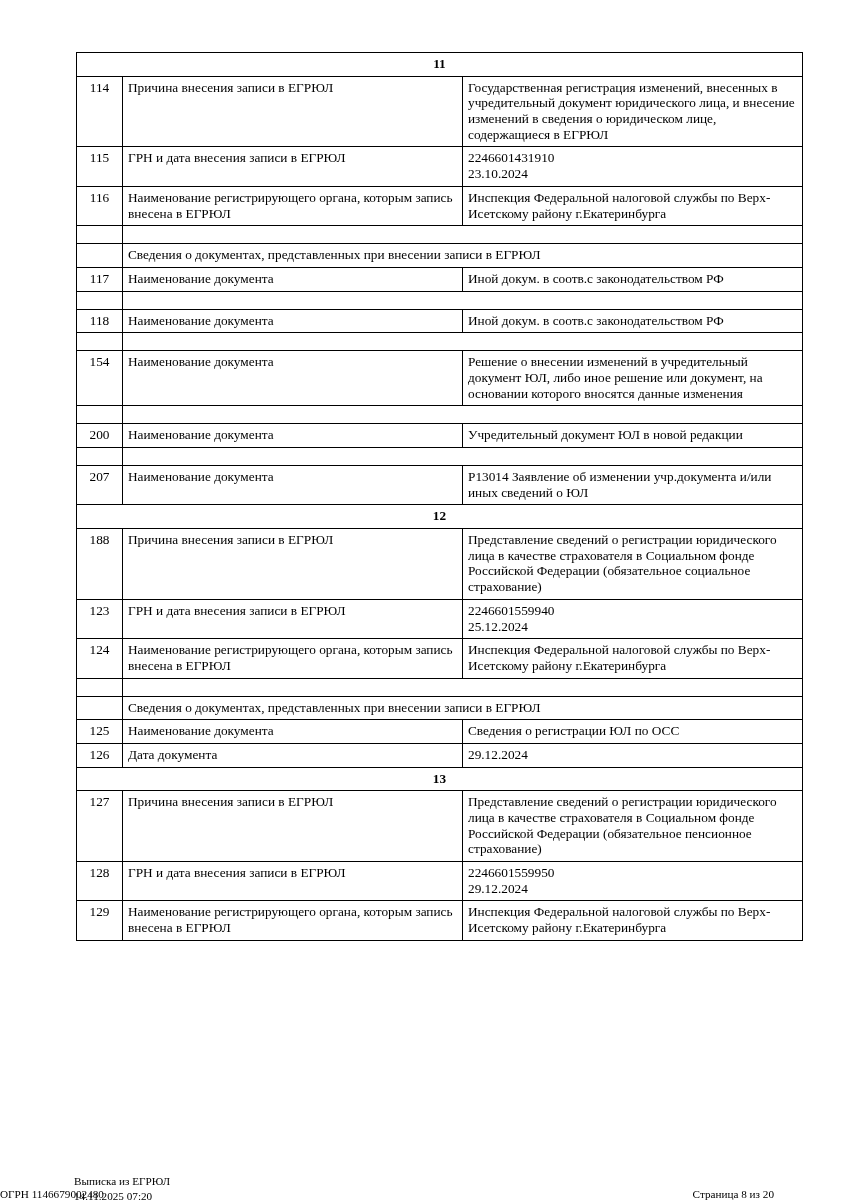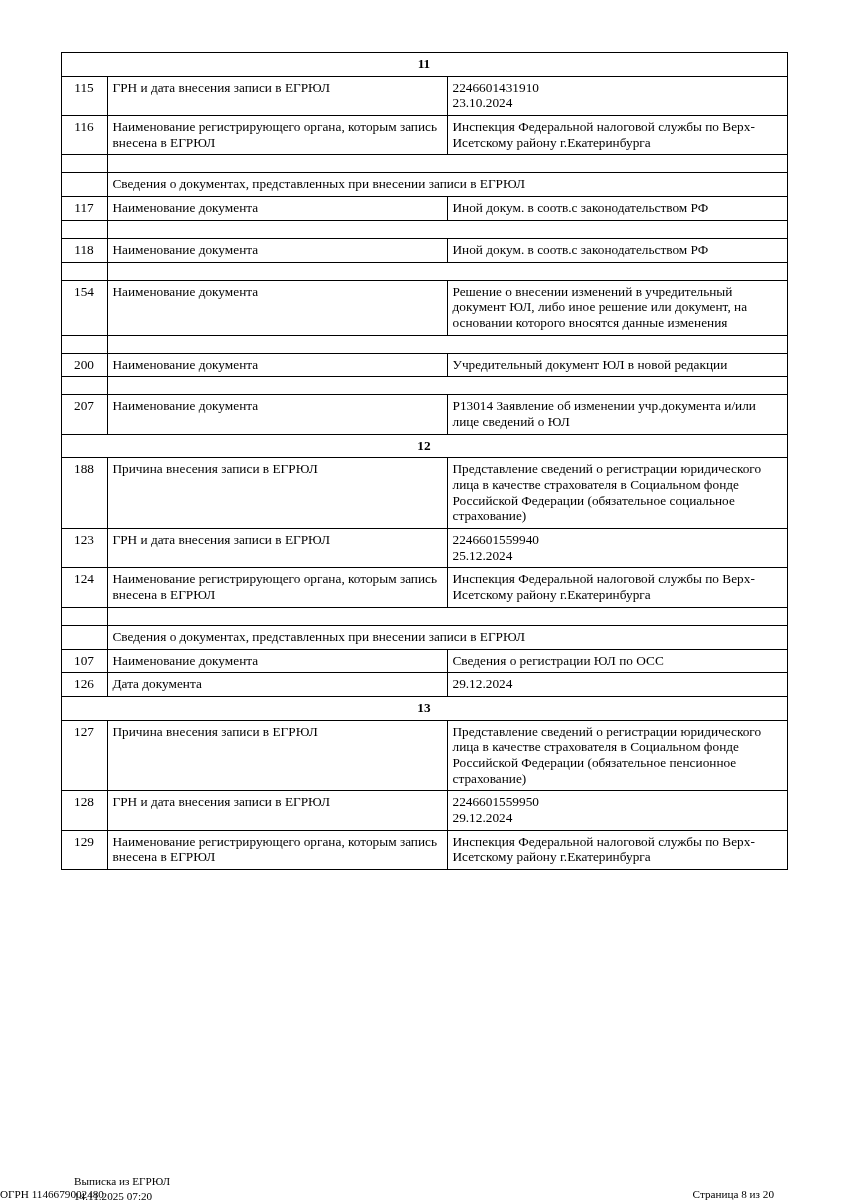--- a/index.html
+++ b/index.html
@@ -12,21 +12,21 @@
     height: 1200px;
     font-family: "Liberation Serif", serif;
     color: #000000;
     position: relative;
   }
   .page {
     position: relative;
     width: 848px;
     height: 1200px;
     box-sizing: border-box;
-    padding: 52px 60px 0 60px;
+    padding: 52px 60px 0 76px;
   }
   table.doc {
     width: 726px;
     margin: 0 auto;
     border-collapse: collapse;
     table-layout: fixed;
     font-size: 13.3px;
     line-height: 1.18;
   }
   table.doc td {
@@ -95,20 +95,25 @@
     <colgroup>
       <col class="c-num">
       <col class="c-label">
       <col class="c-value">
     </colgroup>
     <tbody id="table-body">
         <tr>
           <td class="section" colspan="3">11</td>
         </tr>
         <tr>
+          <td class="num">114</td>
+          <td class="nowrapish">Причина внесения записи в ЕГРЮЛ</td>
+          <td class="nowrapish">Государственная регистрация изменений, внесенных в учредительный документ юридического лица, и внесение изменений в сведения о юридическом лице, содержащиеся в ЕГРЮЛ</td>
+        </tr>
+        <tr>
           <td class="num">115</td>
           <td class="nowrapish">ГРН и дата внесения записи в ЕГРЮЛ</td>
           <td class="nowrapish">2246601431910
 23.10.2024</td>
         </tr>
         <tr>
           <td class="num">116</td>
           <td class="nowrapish">Наименование регистрирующего органа, которым запись внесена в ЕГРЮЛ</td>
           <td class="nowrapish">Инспекция Федеральной налоговой службы по Верх-Исетскому району г.Екатеринбурга</td>
         </tr>
@@ -152,21 +157,21 @@
           <td class="nowrapish">Наименование документа</td>
           <td class="nowrapish">Учредительный документ ЮЛ в новой редакции</td>
         </tr>
         <tr>
           <td class="spacer"></td>
           <td class="spacer" colspan="2"></td>
         </tr>
         <tr>
           <td class="num">207</td>
           <td class="nowrapish">Наименование документа</td>
-          <td class="nowrapish">Р13014 Заявление об изменении учр.документа и/или лице сведений о ЮЛ</td>
+          <td class="nowrapish">Р13014 Заявление об изменении учр.документа и/или иных сведений о ЮЛ</td>
         </tr>
         <tr>
           <td class="section" colspan="3">12</td>
         </tr>
         <tr>
           <td class="num">188</td>
           <td class="nowrapish">Причина внесения записи в ЕГРЮЛ</td>
           <td class="nowrapish">Представление сведений о регистрации юридического лица в качестве страхователя в Социальном фонде Российской Федерации (обязательное социальное страхование)</td>
         </tr>
         <tr>
@@ -182,21 +187,21 @@
         </tr>
         <tr>
           <td class="spacer"></td>
           <td class="spacer" colspan="2"></td>
         </tr>
         <tr>
           <td class="num">&nbsp;</td>
           <td class="wide" colspan="2">Сведения о документах, представленных при внесении записи в ЕГРЮЛ</td>
         </tr>
         <tr>
-          <td class="num">107</td>
+          <td class="num">125</td>
           <td class="nowrapish">Наименование документа</td>
           <td class="nowrapish">Сведения о регистрации ЮЛ по ОСС</td>
         </tr>
         <tr>
           <td class="num">126</td>
           <td class="nowrapish">Дата документа</td>
           <td class="nowrapish">29.12.2024</td>
         </tr>
         <tr>
           <td class="section" colspan="3">13</td>

